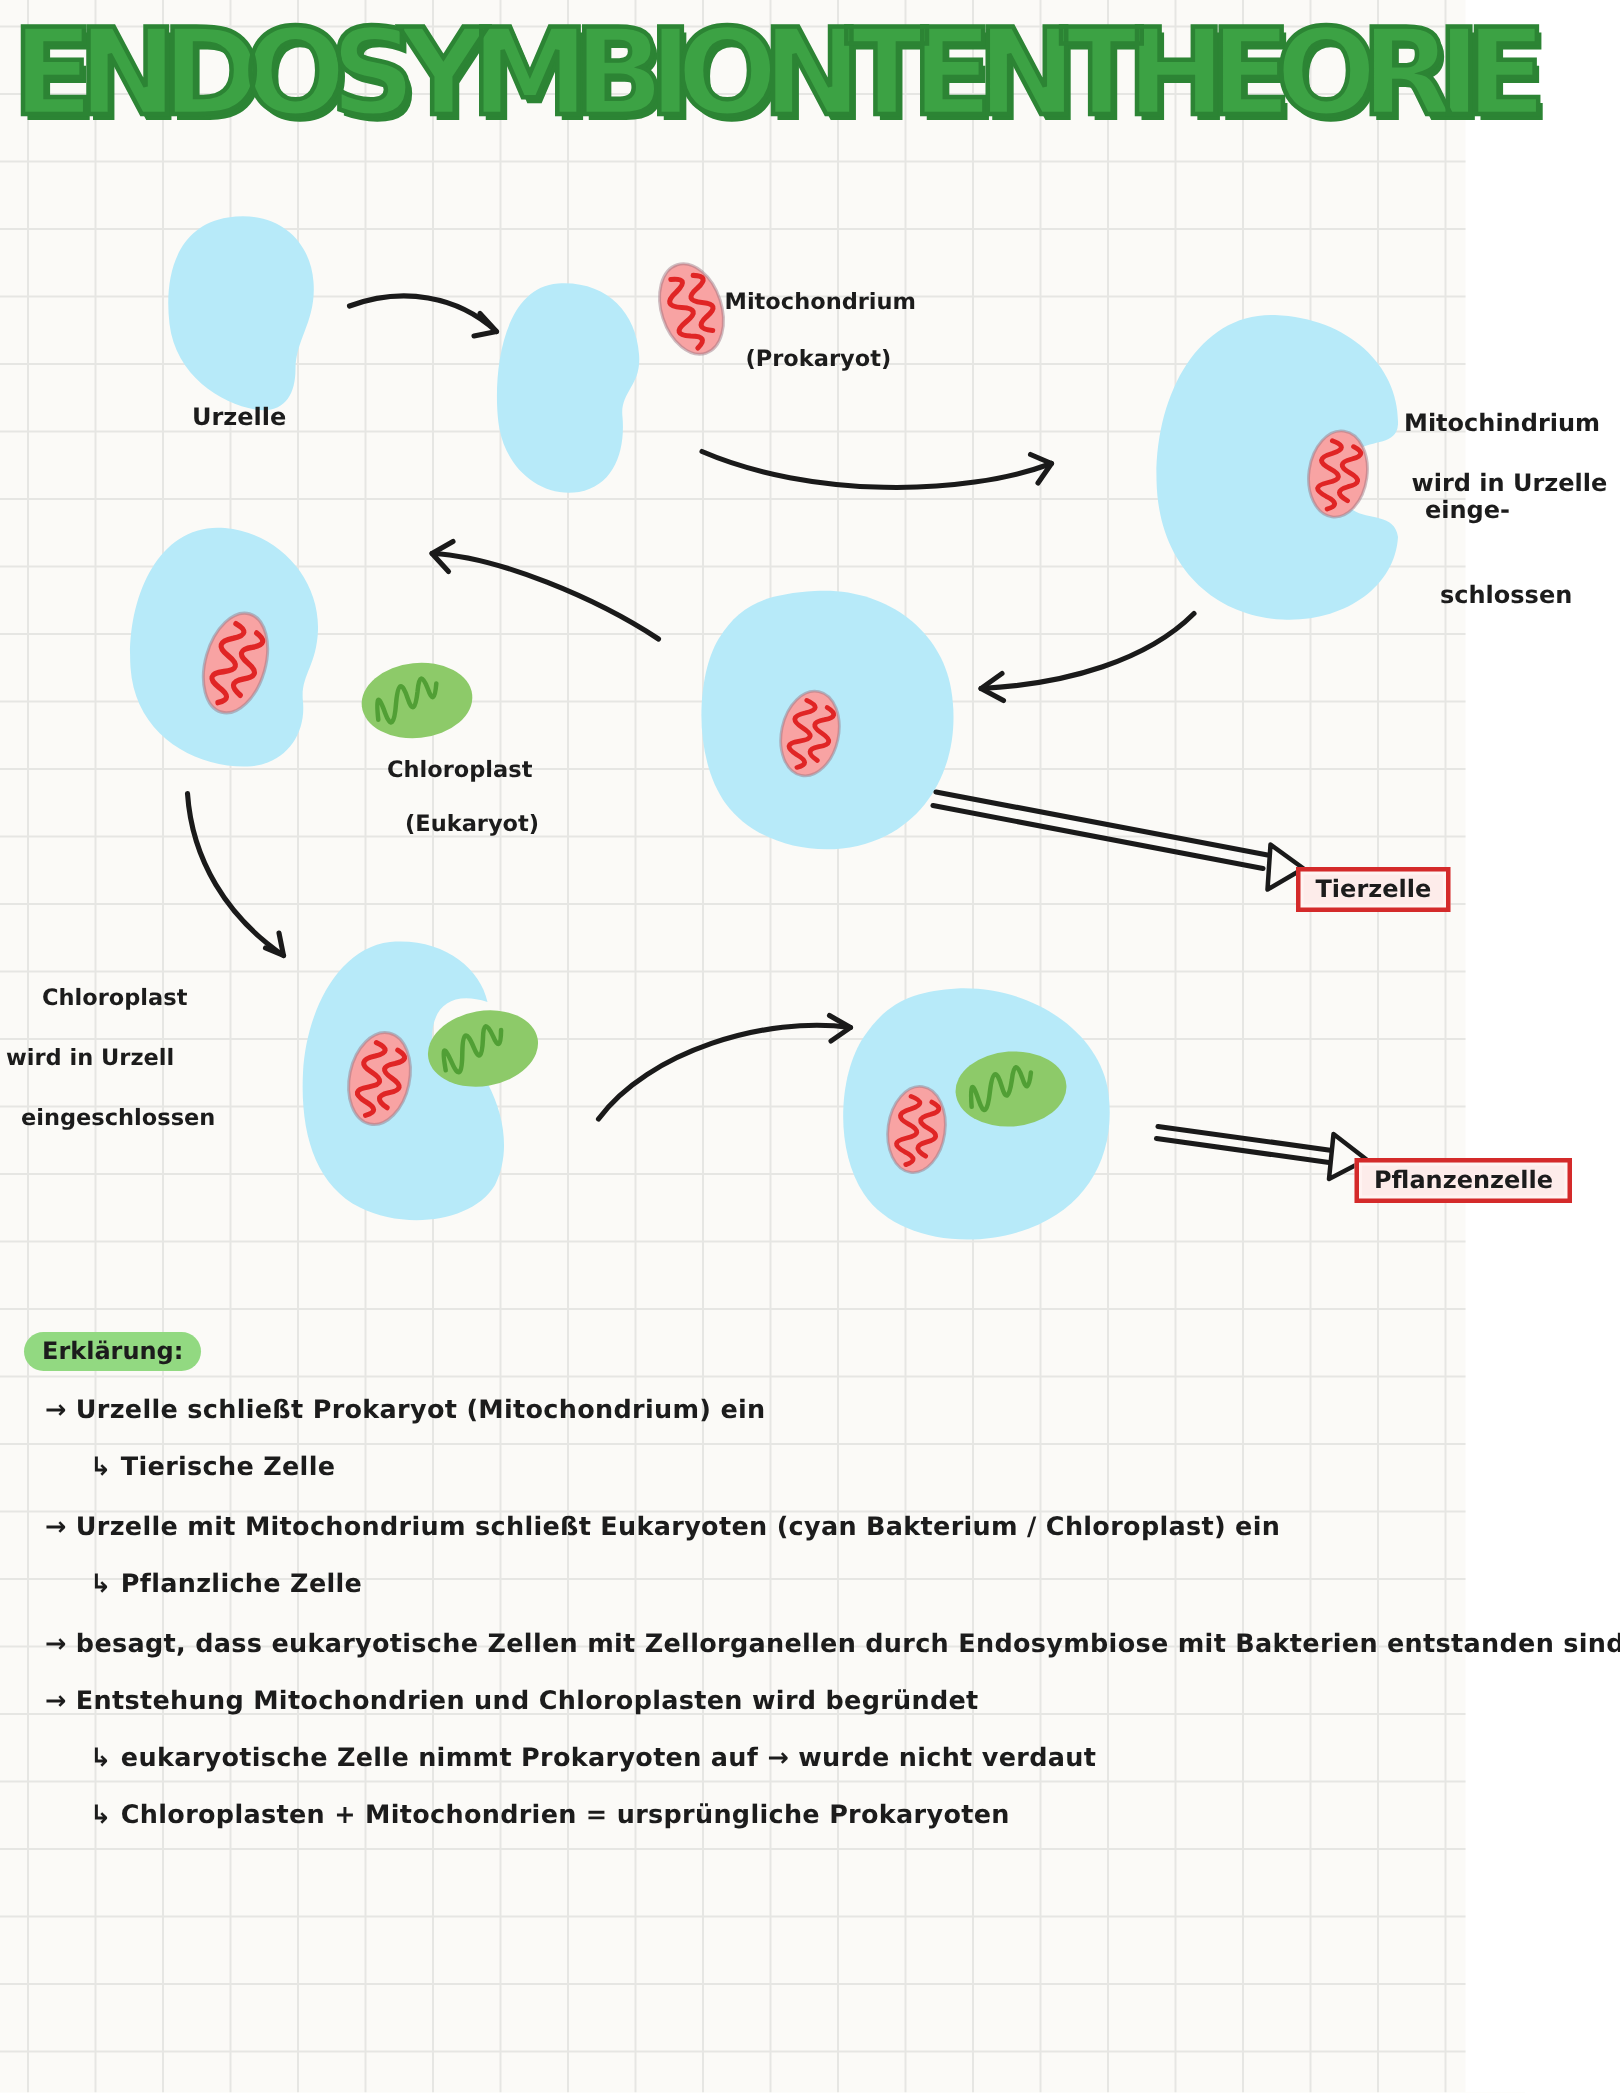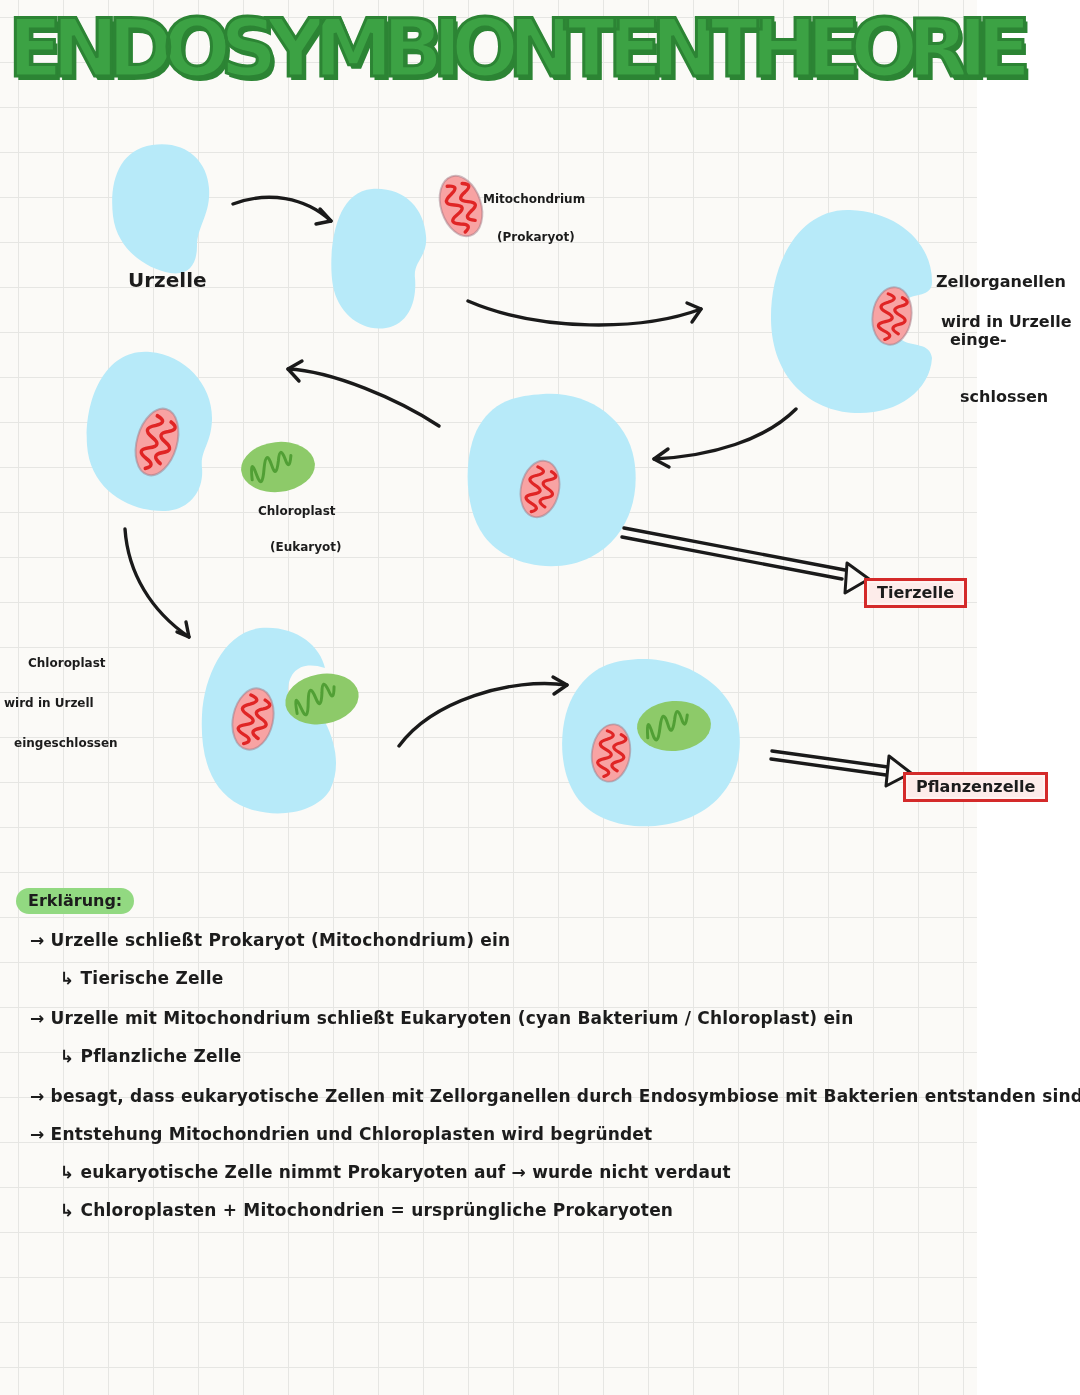--- a/index.html
+++ b/index.html
@@ -20,21 +20,21 @@
   }
   .title{
     position:absolute;left:8px;top:2px;width:1064px;
     font-size:80px;font-weight:800;letter-spacing:-11px;
     color:#3ca244;
     -webkit-text-stroke:3px #2c8434;
     text-shadow:3px 4px 0 #2c8434;
     white-space:nowrap;
   }
   svg.layer{position:absolute;left:0;top:0;}
-  .lbl{position:absolute;font-size:12px;font-weight:600;white-space:nowrap;color:#1c1c1c;}
+  .lbl{position:absolute;font-size:15px;font-weight:600;white-space:nowrap;color:#1c1c1c;}
   .lbl.small{font-size:16px;}
   .redbox{
     position:absolute;
     border:3px solid #d42a2a;
     background:#fdecea;
     box-shadow:inset 0 0 0 2px #fff3f1;
     padding:2px 10px 3px 10px;
     font-size:16px;font-weight:700;white-space:nowrap;
   }
   .erk{position:absolute;left:0;top:884px;width:1080px;}
@@ -115,26 +115,26 @@
         <path d="M 624,528 L 845,570 M 622,537 L 842,579"></path>
         <path d="M 847,563 L 869,579 L 845,593 Z" fill="#fbfaf7" stroke-width="3"></path>
       </g>
       <g>
         <path d="M 772,751 L 888,767 M 771,759 L 886,775"></path>
         <path d="M 889,756 L 911,773 L 886,786 Z" fill="#fbfaf7" stroke-width="3"></path>
       </g>
     </g>
   </svg>
 
-  <div class="lbl" style="left:128px;top:268px;font-size:20px;">Urzelle</div>
+  <div class="lbl" style="left:128px;top:268px;font-size:16px;">Urzelle</div>
 
   <div class="lbl" style="left:483px;top:192px;">Mitochondrium</div>
   <div class="lbl" style="left:497px;top:230px;">(Prokaryot)</div>
 
-  <div class="lbl small" style="left:936px;top:272px;">Zellorganellen</div>
+  <div class="lbl small" style="left:936px;top:272px;">Mitochindrium</div>
   <div class="lbl small" style="left:941px;top:312px;">wird in Urzelle</div>
   <div class="lbl small" style="left:950px;top:330px;text-align:center;">einge-</div>
   <div class="lbl small" style="left:960px;top:387px;">schlossen</div>
 
   <div class="lbl" style="left:258px;top:504px;">Chloroplast</div>
   <div class="lbl" style="left:270px;top:540px;">(Eukaryot)</div>
 
   <div class="lbl" style="left:28px;top:656px;">Chloroplast</div>
   <div class="lbl" style="left:4px;top:696px;">wird in Urzell</div>
   <div class="lbl" style="left:14px;top:736px;">eingeschlossen</div>

